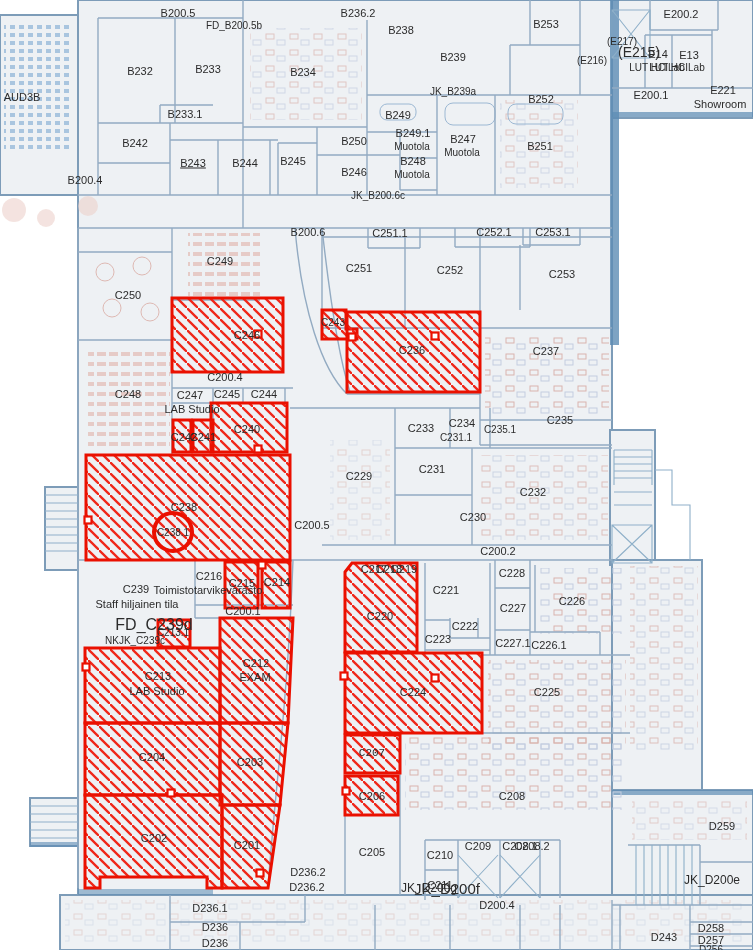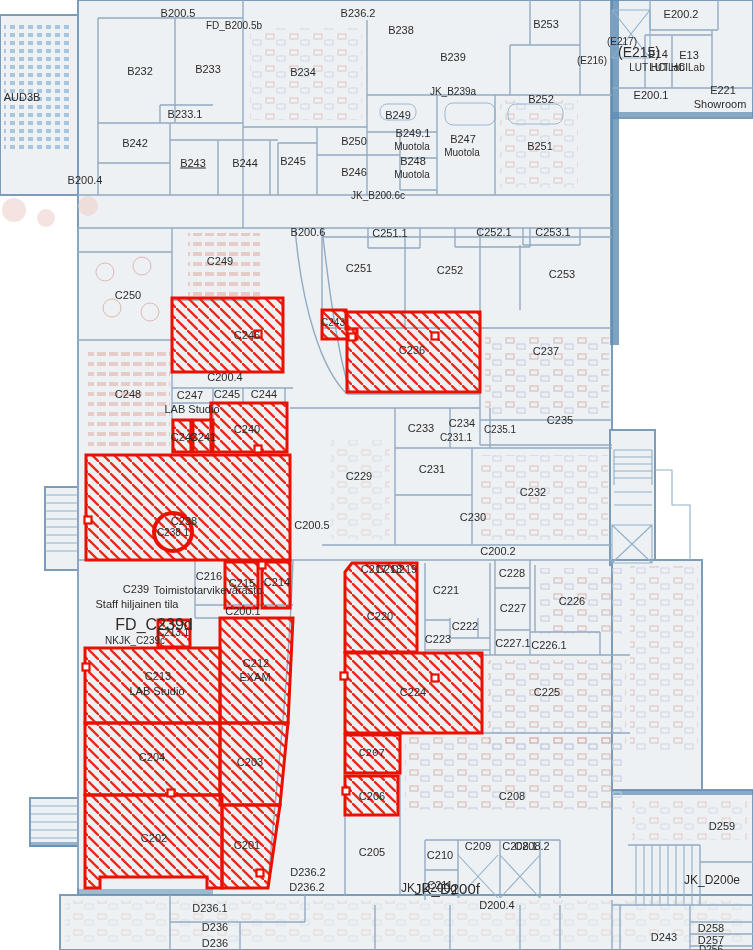--- a/index.html
+++ b/index.html
@@ -203,21 +203,21 @@
       <div class="lbl" style="left: 203px; top: 437px;">C241</div>
       <div class="lbl" style="left: 421px; top: 428px;">C233</div>
       <div class="lbl" style="left: 462px; top: 423px;">C234</div>
       <div class="lbl" style="left: 456px; top: 438px; font-size: 10px;">C231.1</div>
       <div class="lbl" style="left: 500px; top: 430px; font-size: 10px;">C235.1</div>
       <div class="lbl" style="left: 560px; top: 420px;">C235</div>
       <div class="lbl" style="left: 359px; top: 476px;">C229</div>
       <div class="lbl" style="left: 432px; top: 469px;">C231</div>
       <div class="lbl" style="left: 533px; top: 492px;">C232</div>
       <div class="lbl" style="left: 432px; top: 517px; margin-left: 41px;">C230</div>
-      <div class="lbl" style="left: 184px; top: 521px; text-align: right;">C238</div>
+      <div class="lbl" style="left: 184px; top: 507px; text-align: right;">C238</div>
       <div class="lbl" style="left: 173px; top: 533px; font-size: 10px;">C238.1</div>
       <div class="lbl" style="left: 312px; top: 525px;">C200.5</div>
       <div class="lbl" style="left: 498px; top: 551px;">C200.2</div>
       <div class="lbl" style="left: 209px; top: 576px;">C216</div>
       <div class="lbl" style="left: 242px; top: 583px;">C215</div>
       <div class="lbl" style="left: 277px; top: 582px;">C214</div>
       <div class="lbl" style="left: 374px; top: 569px;">C217</div>
       <div class="lbl" style="left: 389px; top: 569px;">C218</div>
       <div class="lbl" style="left: 404px; top: 569px;">C219</div>
       <div class="lbl" style="left: 380px; top: 616px;">C220</div>

